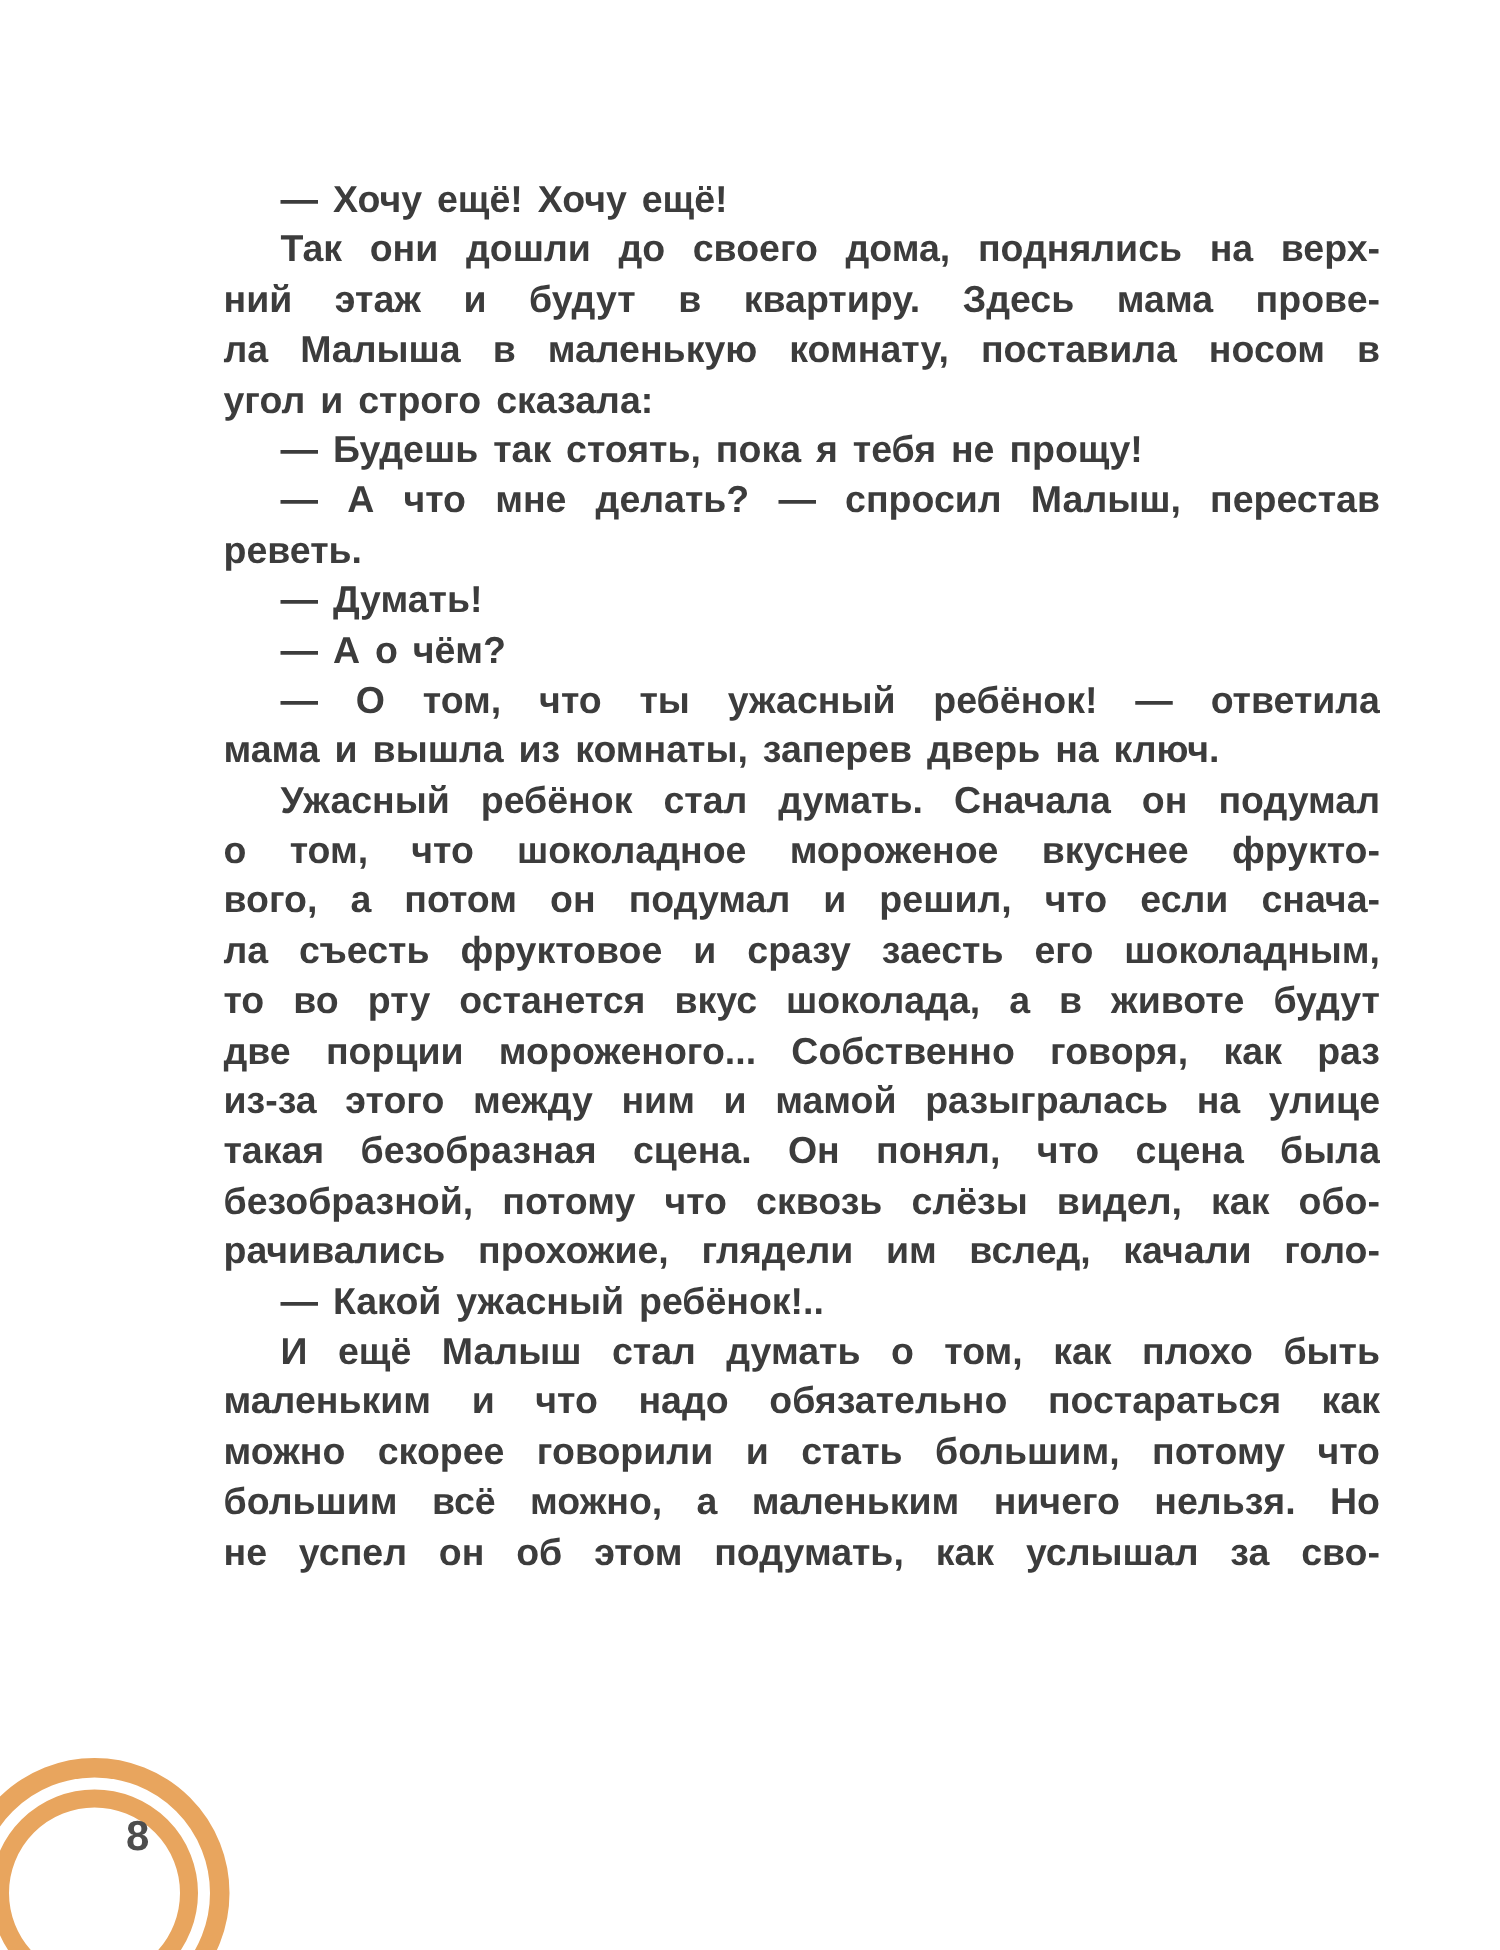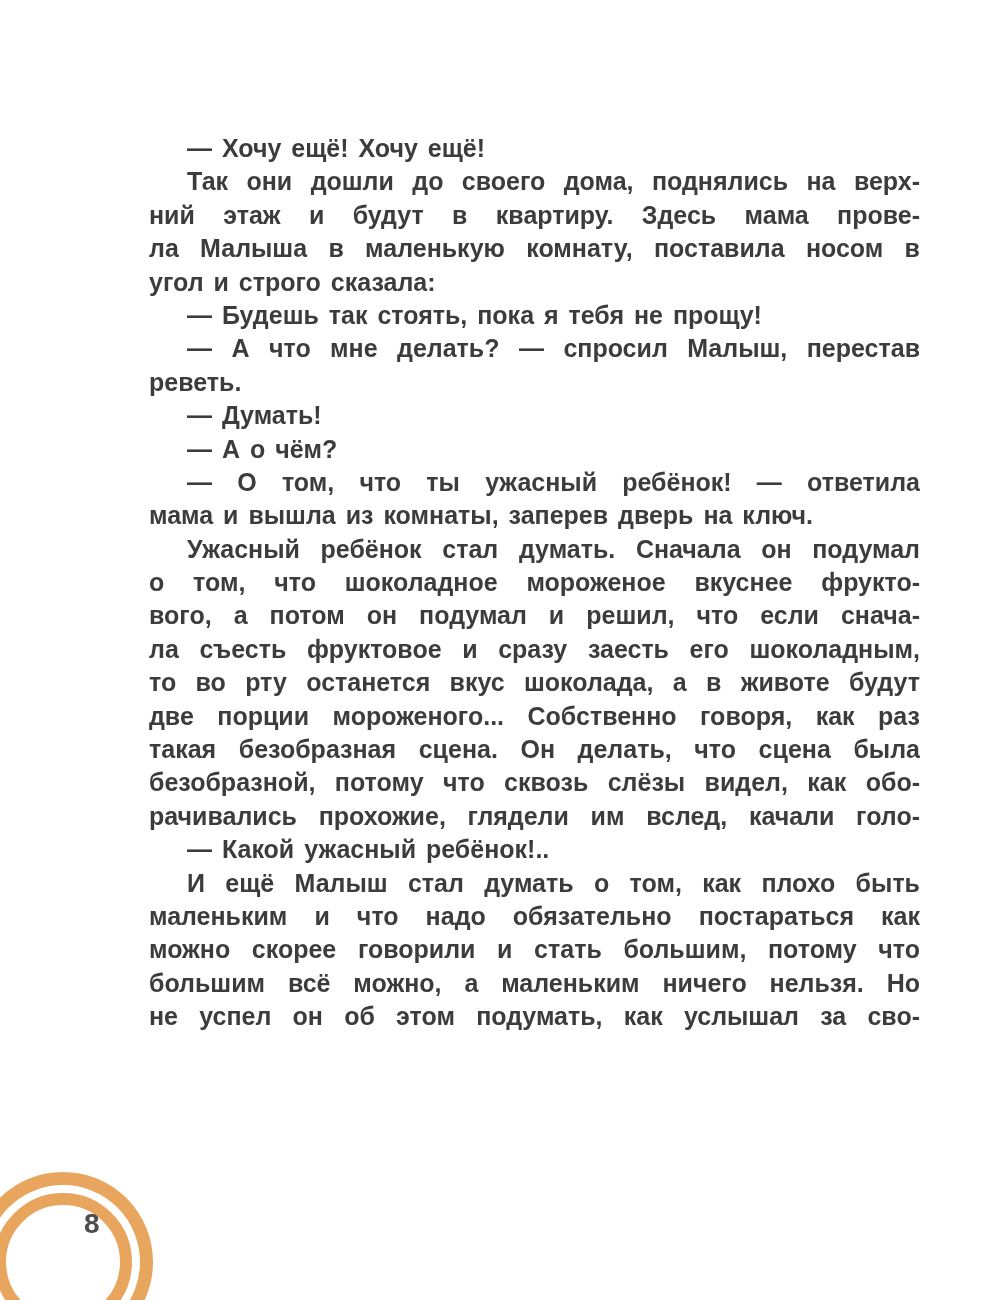--- a/index.html
+++ b/index.html
@@ -7,21 +7,21 @@
   .page {
     position: relative;
     width: 1000px;
     height: 1300px;
     background: #ffffff;
     overflow: hidden;
   }
   .text-block {
     position: absolute;
     left: 149px;
-    top: 132px;
+    top: 117px;
     width: 771px;
     font-family: "Liberation Sans", "DejaVu Sans", sans-serif;
     font-weight: 700;
     font-size: 25px;
     color: var(--text, #3c3c3c);
     word-spacing: 3px;
     -webkit-font-smoothing: antialiased;
   }
   .line {
     height: 33.4px;
@@ -69,21 +69,22 @@
       <div class="line ind">— Думать!</div>
       <div class="line ind">— А о чём?</div>
       <div class="line ind jst">— О том, что ты ужасный ребёнок! — ответила</div>
       <div class="line">мама и вышла из комнаты, заперев дверь на ключ.</div>
       <div class="line ind jst">Ужасный ребёнок стал думать. Сначала он подумал</div>
       <div class="line jst">о том, что шоколадное мороженое вкуснее фрукто-</div>
       <div class="line jst">вого, а потом он подумал и решил, что если снача-</div>
       <div class="line jst">ла съесть фруктовое и сразу заесть его шоколадным,</div>
       <div class="line jst">то во рту останется вкус шоколада, а в животе будут</div>
       <div class="line jst">две порции мороженого... Собственно говоря, как раз</div>
-      <div class="line jst">такая безобразная сцена. Он делать, что сцена была</div>
+      <div class="line jst">из-за этого между ним и мамой разыгралась на улице</div>
+      <div class="line jst">такая безобразная сцена. Он понял, что сцена была</div>
       <div class="line jst">безобразной, потому что сквозь слёзы видел, как обо-</div>
       <div class="line jst">рачивались прохожие, глядели им вслед, качали голо-</div>
       <div class="line ind">— Какой ужасный ребёнок!..</div>
       <div class="line ind jst">И ещё Малыш стал думать о том, как плохо быть</div>
       <div class="line jst">маленьким и что надо обязательно постараться как</div>
       <div class="line jst">можно скорее говорили и стать большим, потому что</div>
       <div class="line jst">большим всё можно, а маленьким ничего нельзя. Но</div>
       <div class="line jst">не успел он об этом подумать, как услышал за сво-</div>
     </div>
 

